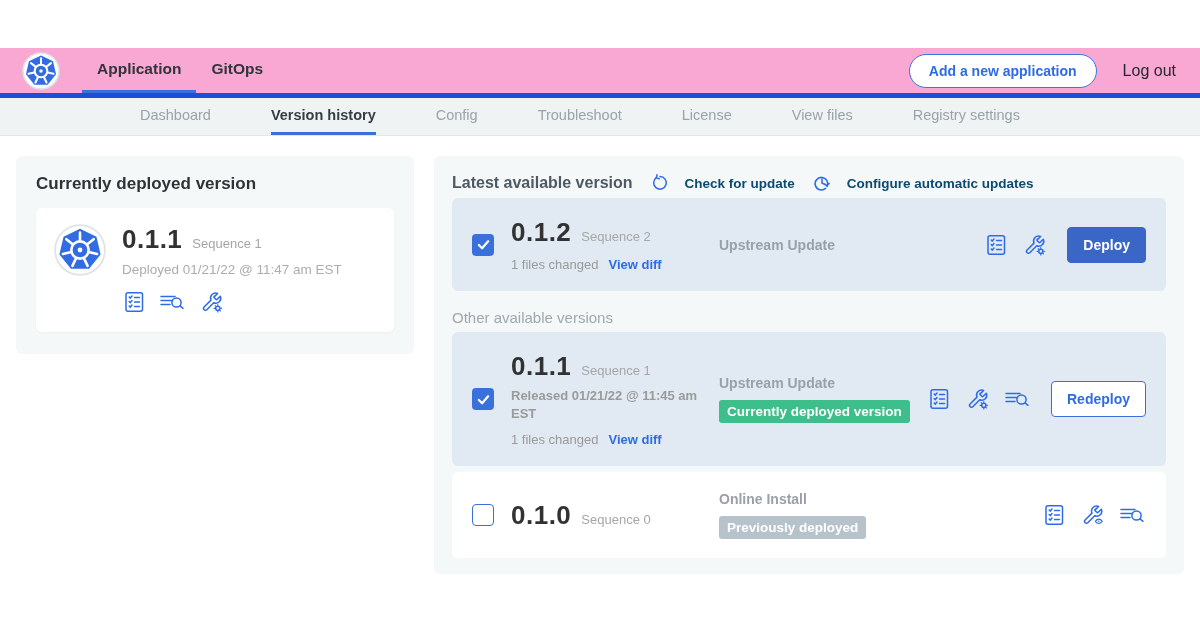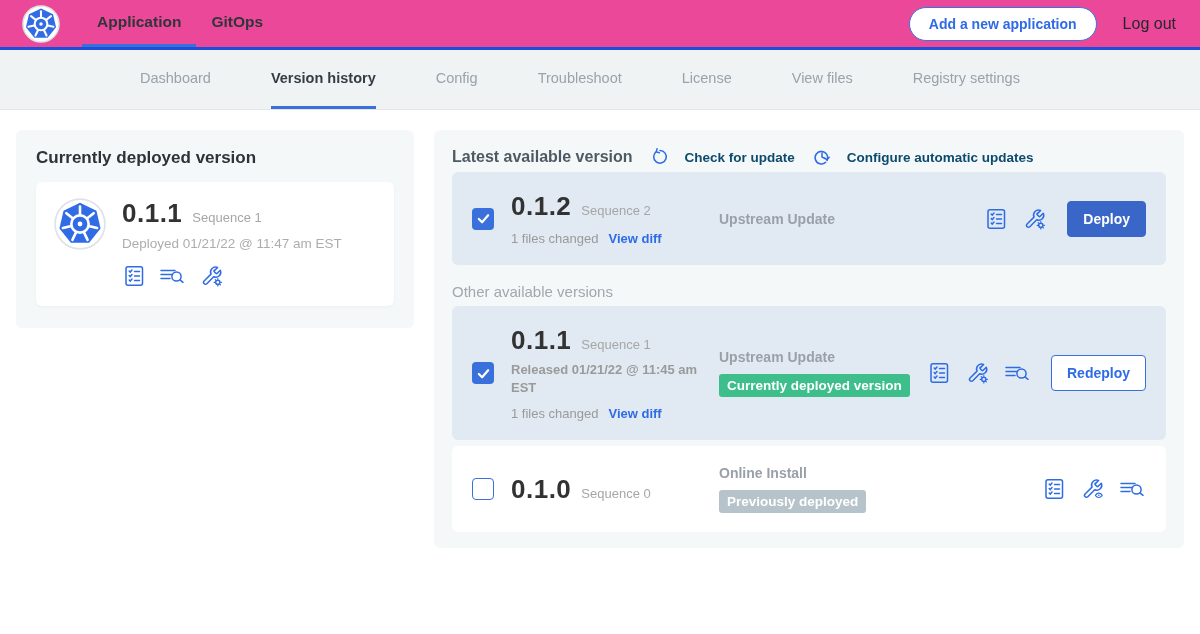--- a/index.html
+++ b/index.html
@@ -1,28 +1,28 @@
 <!DOCTYPE html>
 <html><head>
 <meta charset="utf-8">
 <style>
   * { margin:0; padding:0; box-sizing:border-box; }
   html,body { width:1200px; height:634px; background:#fff; font-family:"Liberation Sans", sans-serif; color:#30353a; overflow:hidden; }
 
   
-  .topnav { height:50px; display:flex; align-items:stretch; padding:0 24px 0 22px; border-bottom:3px solid #1d4ed8; background:#ec4899; }
+  .topnav { height:50px; display:flex; align-items:stretch; padding:0 24px 0 22px; border-bottom:5px solid #1d4ed8; background:#f9a8d4;margin-top:48px; }
   .logo-wrap { display:flex; align-items:center; margin-right:22px; }
   .nav-tab { display:flex; align-items:center; padding:0 15px; font-size:15.5px; font-weight:700; color:#30353a; border-bottom:3px solid transparent; cursor:pointer; }
   .nav-tab.active { border-bottom-color:#3b6fd9; }
   .topnav-right { margin-left:auto; display:flex; align-items:center; gap:26px; }
   .pill-btn { border:1px solid #3b74dd; color:#2e6be5; background:#fff; font-weight:700; font-size:14px; padding:8px 19px; border-radius:20px; cursor:pointer; font-family:inherit; }
   .logout { font-size:16px; color:#23282d; cursor:pointer; }
 
   
-  .subnav { height:60px; background:#eff3f4; border-bottom:1px solid #e2e6e7; display:flex; align-items:stretch; padding-left:140px; }
+  .subnav { height:38px; background:#eff3f4; border-bottom:1px solid #e2e6e7; display:flex; align-items:stretch; padding-left:140px; }
   .subnav-tab { display:flex; align-items:center; font-size:14.5px; color:#99a3aa; margin-right:60px; border-bottom:3px solid transparent; cursor:pointer; white-space:nowrap; }
   .subnav-tab.active { color:#343d46; font-weight:700; border-bottom-color:#3b6fd9; }
 
   
   .main { display:flex; align-items:flex-start; gap:20px; padding:20px 16px 0 16px; }
   .card { background:#f5f8f9; border-radius:6px; }
 
   .left-card { width:398px; padding:18px 20px 22px 20px; flex-shrink:0; }
   .left-card h2 { font-size:17px; font-weight:700; color:#2e3338; margin-bottom:14px; }
   .deployed-inner { background:#fff; border-radius:6px; padding:16px 18px 18px 18px; display:flex; gap:16px; box-shadow:0 1px 3px rgba(0,0,0,.04); }

